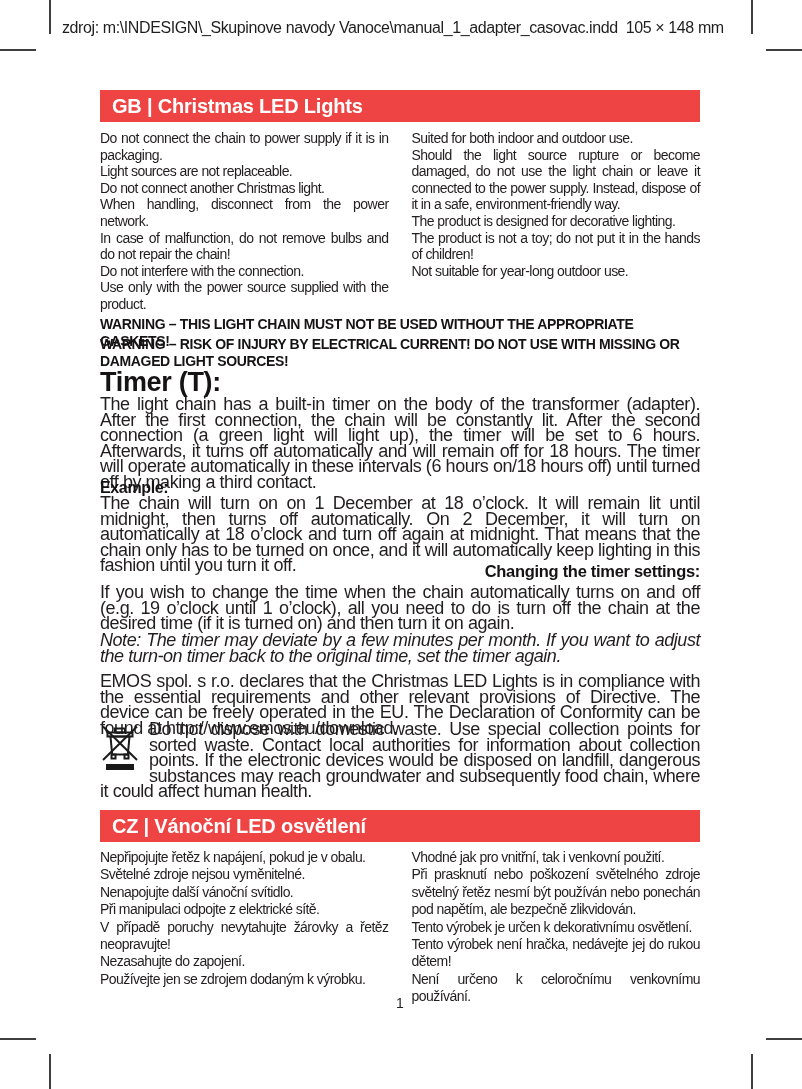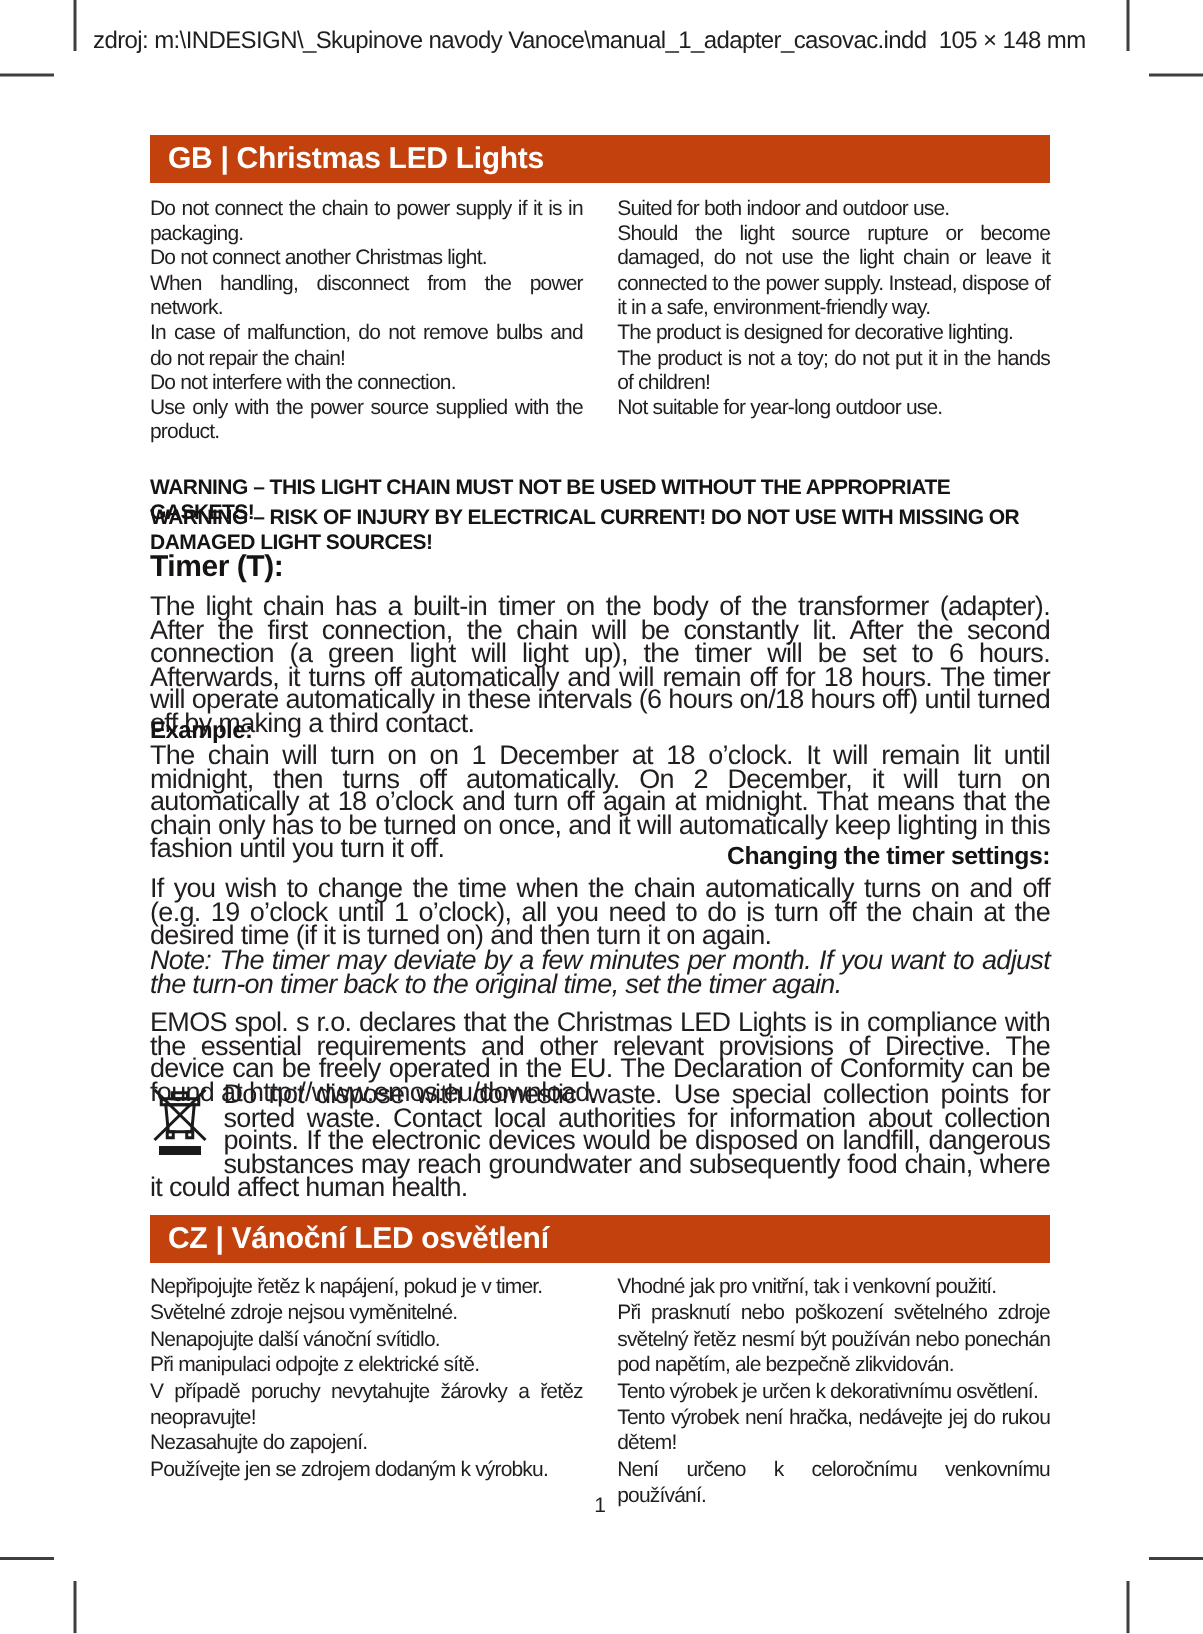--- a/index.html
+++ b/index.html
@@ -8,32 +8,32 @@
     position:relative; width:802px; height:1089px; background:#ffffff;
     font-family:"Liberation Sans", sans-serif; color:#221e1f; overflow:hidden;
   }
   .crop { position:absolute; background:#3f3f3f; }
   .source-label {
     position:absolute; left:62px; top:19px; font-size:16px; letter-spacing:-0.4px;
     color:#1f1f1f; white-space:pre-wrap;
   }
   .blk { position:absolute; left:100px; width:600px; }
   .lang-bar {
-    background:#c2410c; color:#ffffff; height:32px; line-height:32px;
+    background:#ef4444; color:#ffffff; height:32px; line-height:32px;
     padding-left:12px; font-size:20px; font-weight:bold; letter-spacing:-0.2px;
   }
   .cols { display:flex; gap:23px; }
   .col { width:296px; }
   .col p {
     font-size:14px; line-height:16.6px; letter-spacing:-0.55px;
     text-align:justify; color:#221e1f;
   }
   .cz .col p { line-height:17.4px; }
   .warn { font-weight:bold; font-size:14px; line-height:17px; letter-spacing:-0.35px; color:#161314; }
-  .h-big { font-size:20px; font-weight:bold; letter-spacing:-0.3px; color:#161314; }
+  .h-big { font-size:27px; font-weight:bold; letter-spacing:-0.3px; color:#161314; }
   .h-mid { font-size:16.5px; font-weight:bold; letter-spacing:-0.3px; color:#161314;text-align:right; }
   .h-small { font-size:16px; font-weight:bold; letter-spacing:-0.35px; color:#161314; }
   .body-p {
     font-size:18px; line-height:15.5px; letter-spacing:-0.45px;
     text-align:justify; color:#221e1f;
   }
   .note-p { font-style:italic; }
   .weee-icon-box { float:left; margin:2px 9px 0 0; }
   .page-number { position:absolute; left:100px; top:995px; width:600px; text-align:center; font-size:14px; color:#221e1f; }
 </style>
@@ -53,20 +53,21 @@
 
   <div class="source-label">zdroj: m:\INDESIGN\_Skupinove navody Vanoce\manual_1_adapter_casovac.indd  105 × 148 mm</div>
 
   <div class="blk lang-bar" style="top:90px">
     <span>GB | Christmas LED Lights</span>
   </div>
 
   <div class="blk cols" style="top:130px">
     <div class="col">
       <p>Do not connect the chain to power supply if it is in packaging.</p>
+      <p>Light sources are not replaceable.</p>
       <p>Do not connect another Christmas light.</p>
       <p>When handling, disconnect from the power network.</p>
       <p>In case of malfunction, do not remove bulbs and do not repair the chain!</p>
       <p>Do not interfere with the connection.</p>
       <p>Use only with the power source supplied with the product.</p>
     </div>
     <div class="col">
       <p>Suited for both indoor and outdoor use.</p>
       <p>Should the light source rupture or become damaged, do not use the light chain or leave it connected to the power supply. Instead, dispose of it in a safe, environment-friendly way.</p>
       <p>The product is designed for decorative lighting.</p>
@@ -107,21 +108,21 @@
     </span>
     <span>Do not dispose with domestic waste. Use special collection points for sorted waste. Contact local authorities for information about collection points. If the electronic devices would be disposed on landfill, dangerous substances may reach groundwater and subsequently food chain, where it could affect human health.</span>
   </div>
 
   <div class="blk lang-bar" style="top:810px">
     <span>CZ | Vánoční LED osvětlení</span>
   </div>
 
   <div class="blk cols cz" style="top:849px">
     <div class="col">
-      <p>Nepřipojujte řetěz k napájení, pokud je v timer.</p>
+      <p>Nepřipojujte řetěz k napájení, pokud je v obalu.</p>
       <p>Světelné zdroje nejsou vyměnitelné.</p>
       <p>Nenapojujte další vánoční svítidlo.</p>
       <p>Při manipulaci odpojte z elektrické sítě.</p>
       <p>V případě poruchy nevytahujte žárovky a řetěz neopravujte!</p>
       <p>Nezasahujte do zapojení.</p>
       <p>Používejte jen se zdrojem dodaným k výrobku.</p>
     </div>
     <div class="col">
       <p>Vhodné jak pro vnitřní, tak i venkovní použití.</p>
       <p>Při prasknutí nebo poškození světelného zdroje světelný řetěz nesmí být používán nebo ponechán pod napětím, ale bezpečně zlikvidován.</p>

